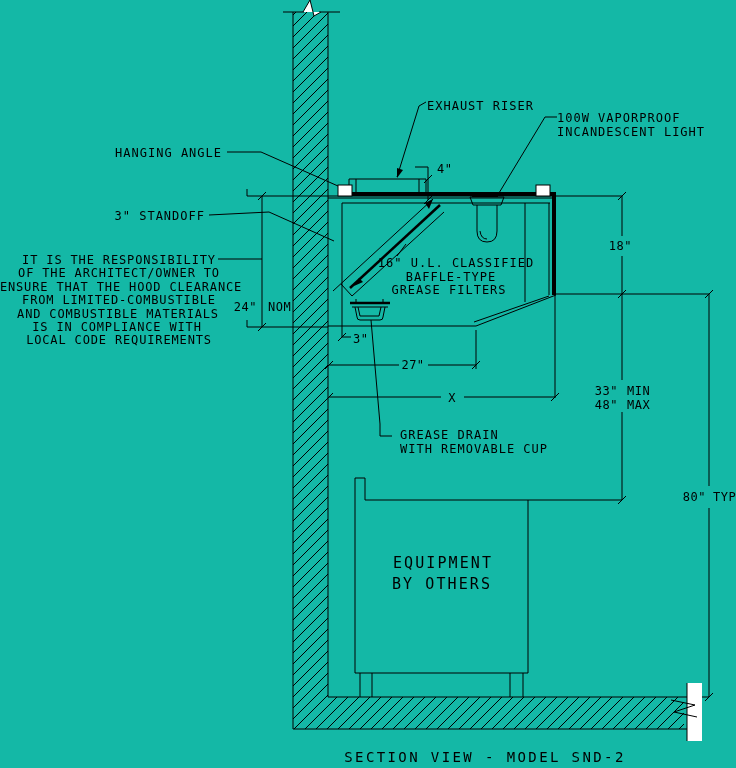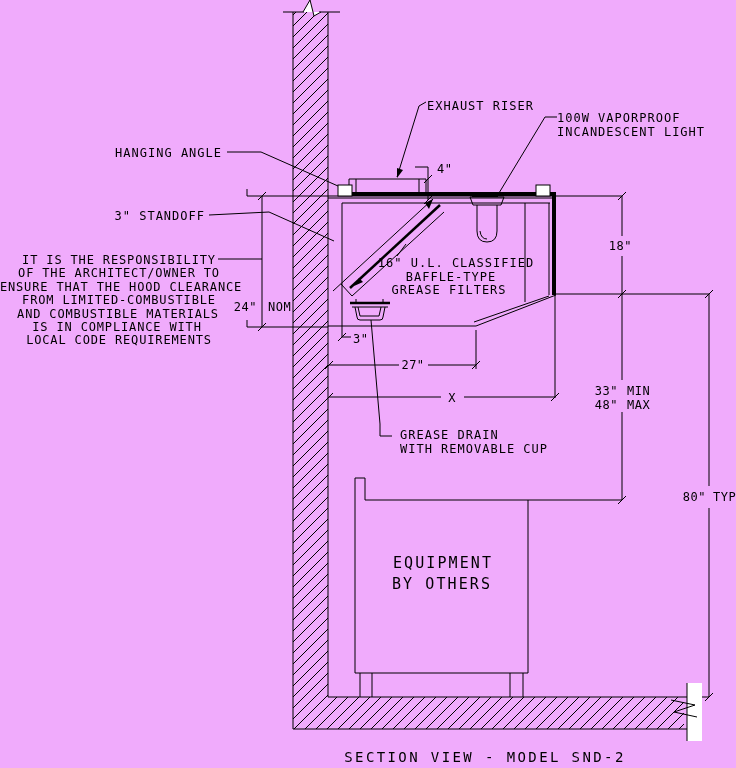--- a/index.html
+++ b/index.html
@@ -1,16 +1,16 @@
 <!DOCTYPE html>
 <html><head>
 <meta charset="utf-8">
 <style>
   html,body{margin:0;padding:0;background:#ffffff;}
-  #stage{position:relative;width:736px;height:768px;background:#f0abfc;overflow:hidden;}
+  #stage{position:relative;width:736px;height:768px;background:#14b8a6;overflow:hidden;}
   svg{position:absolute;left:0;top:0;}
   line,polyline,path,rect.outline,polygon.outline{stroke:#000;fill:none;stroke-width:1;}
   .thick{stroke-width:4;}
   .med{stroke-width:2.5;}
   .fillblk{fill:#000;stroke:none;}
   .whitefill{fill:#fff;stroke:none;}
   .sq{fill:#fff;stroke:#000;stroke-width:1;}
   text{fill:#000;font-family:"DejaVu Sans Mono","Liberation Mono",monospace;}
   .lbl{font-size:12px;letter-spacing:1px;}
   .note{font-size:12px;letter-spacing:0.85px;}

